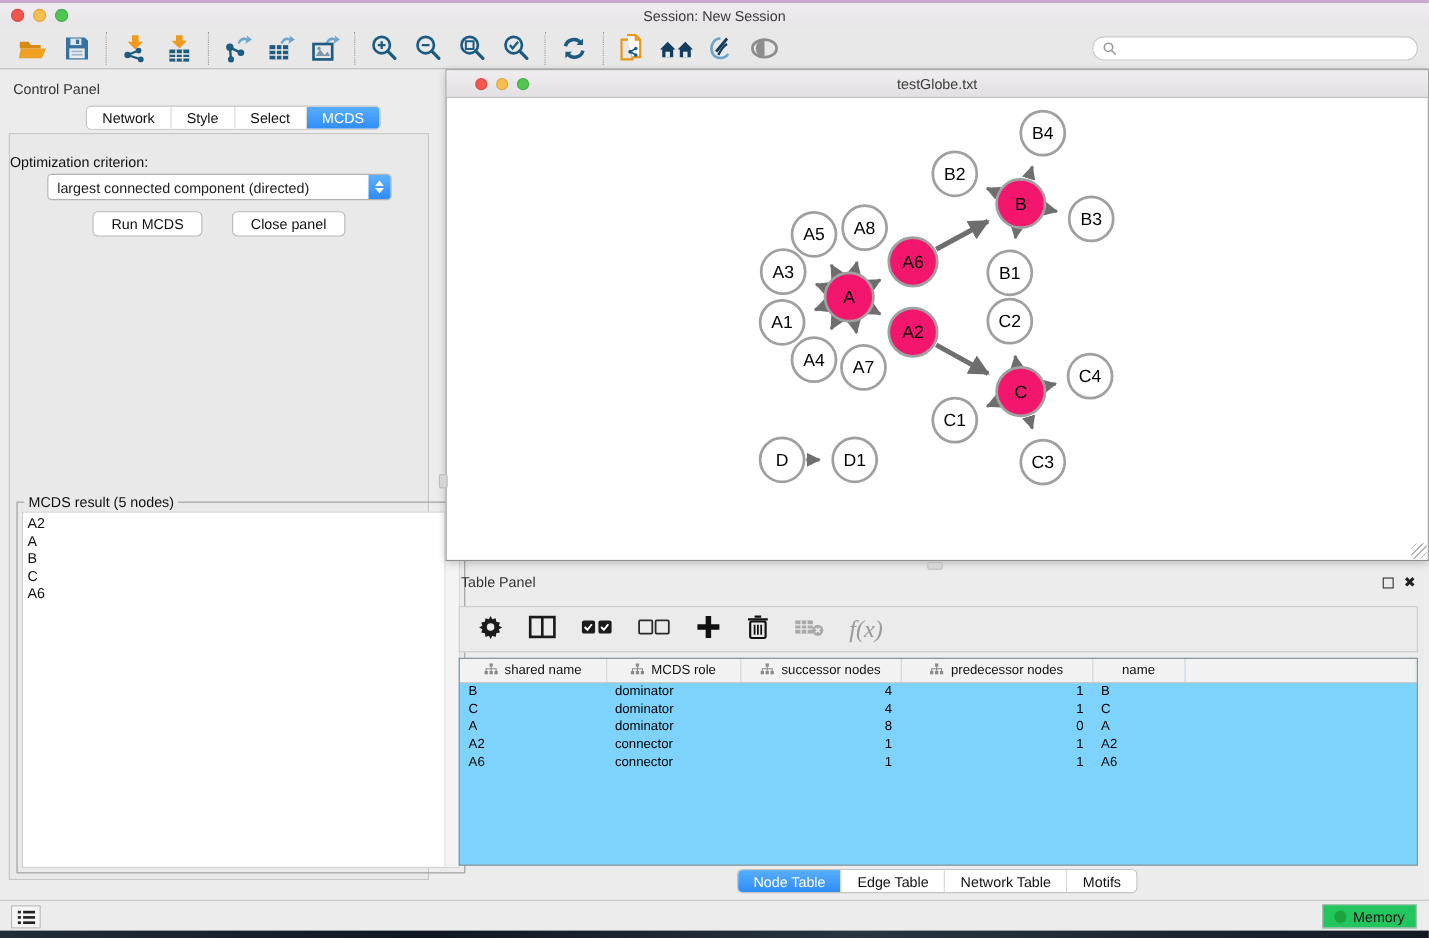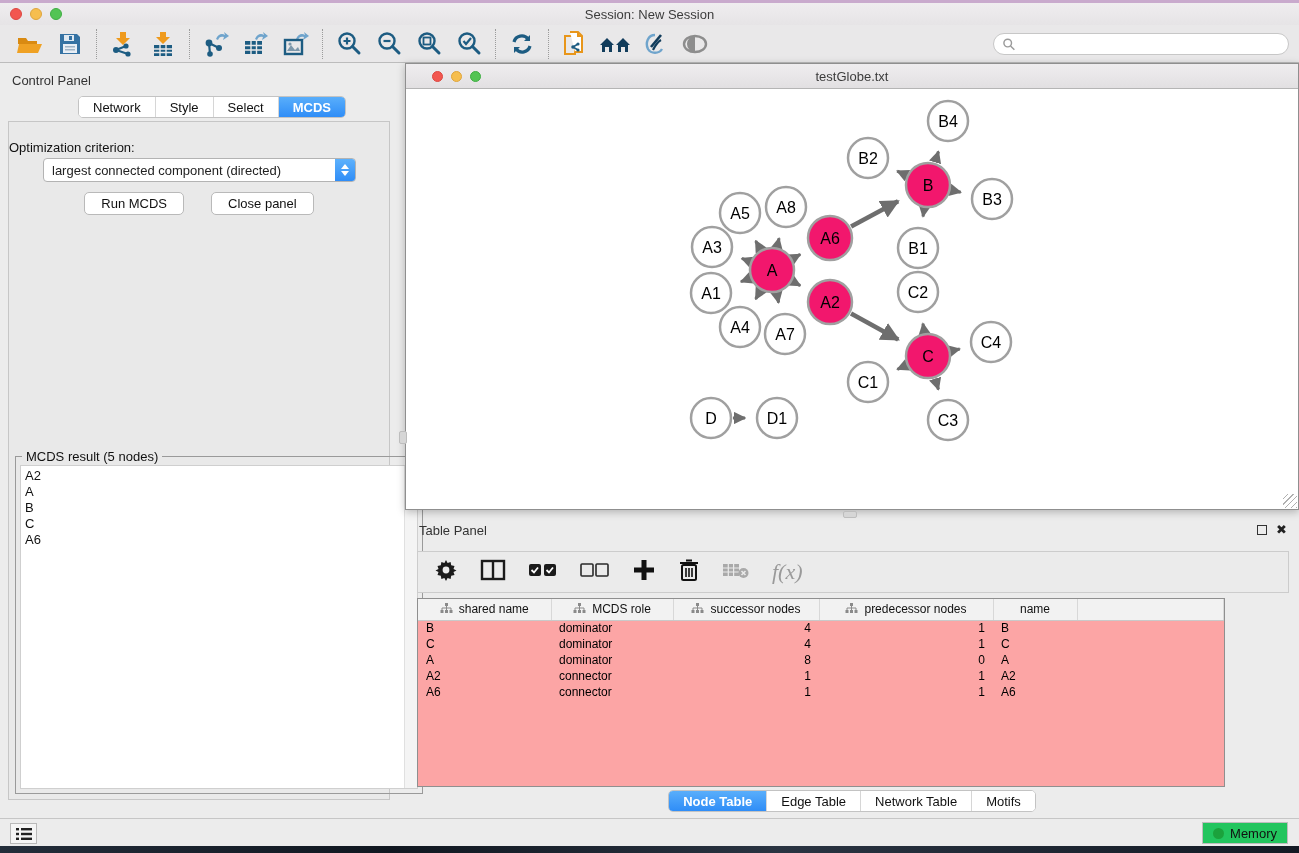--- a/index.html
+++ b/index.html
@@ -25,21 +25,21 @@
   
   .cp-header { position:absolute; left:0; top:68px; width:399px; height:24px; display:flex; align-items:center; }
   .panel-title { font-size:13px; color:#333; margin-left:12px; }
   .win-icons { position:absolute; right:10px; top:2px; display:flex; gap:9px; align-items:center; }
   .float-icon { width:10px; height:10px; border:1.5px solid #333; display:inline-block; }
   .close-icon { font-size:13px; font-weight:bold; color:#222; line-height:10px; }
 
   .segtabs { display:flex; background:#fff; border:1px solid #c3c3c3; border-radius:5px; overflow:hidden; height:22px; }
   .segtabs .seg { padding:0 14px; font-size:13px; display:flex; align-items:center; border-left:1px solid #d6d6d6; color:#111; background:#fff; }
   .segtabs .seg:first-child { border-left:none; }
-  .segtabs .seg.selected { background:linear-gradient(#59aefb,#2f8df7); color:#fff;font-weight:bold; }
+  .segtabs .seg.selected { background:linear-gradient(#59aefb,#2f8df7); color:#fff; }
   #cp-tabs { position:absolute; left:78px; top:96px; }
 
   .cp-body { position:absolute; left:8px; top:121px; width:382px; height:679px; background:#e9e9e9; border:1px solid #c6c6c6; }
   .opt-label { text-align:left; margin-top:18px; font-size:13px; color:#111; }
   .dropdown { position:absolute; left:34px; top:36px; width:313px; height:24px; background:#fff; border:1px solid #b3b3b3; border-radius:4px; display:flex; align-items:center; }
   .dropdown .val { flex:1; font-size:13px; padding-left:8px; white-space:nowrap; overflow:hidden; }
   .stepper { width:20px; height:22px; border-radius:0 3px 3px 0; background:linear-gradient(#5db1fc,#2f8df7); display:flex; flex-direction:column; align-items:center; justify-content:center; gap:2px; }
   .stepper .up { width:0;height:0;border-left:4px solid transparent;border-right:4px solid transparent;border-bottom:5px solid #fff; }
   .stepper .dn { width:0;height:0;border-left:4px solid transparent;border-right:4px solid transparent;border-top:5px solid #fff; }
   .cp-buttons { position:absolute; top:70px; left:0; width:100%; display:flex; justify-content:center; gap:27px; }
@@ -62,21 +62,21 @@
     background:repeating-linear-gradient(135deg, transparent 0 3px, #b0b0b0 3px 4px); }
   .splitter-v { position:absolute; left:399px; top:431px; width:8px; height:13px; background:#d6d6d6; border:1px solid #bdbdbd; border-radius:2px; }
   .splitter-h { position:absolute; left:843px; top:511px; width:14px; height:7px; background:#d6d6d6; border:1px solid #bdbdbd; border-radius:2px; }
 
   
   .tp-header { position:absolute; left:405px; top:521px; width:894px; height:22px; }
   .tp-header .panel-title { margin-left:14px; font-size:13px; }
   .tp-toolbar { position:absolute; left:417px; top:551px; width:872px; height:42px; background:#ebebeb; border:1px solid #cccccc; display:flex; align-items:center; gap:22px; padding-left:16px; }
   .fx { font-family:"Liberation Serif","DejaVu Serif",serif; font-style:italic; font-size:22px; color:#9a9a9a; }
 
-  .tablebox { position:absolute; left:417px; top:598px; width:808px; height:189px; background:#fca5a5; border:1px solid #8f8f8f; overflow:hidden; }
+  .tablebox { position:absolute; left:417px; top:598px; width:872px; height:189px; background:#7dd3fc; border:1px solid #8f8f8f; overflow:hidden; }
   table.nodetable { border-collapse:collapse; width:100%; table-layout:fixed; }
   table.nodetable th { background:#f2f2f2; border-right:1px solid #d8d8d8; border-bottom:1px solid #c9c9c9; font-weight:normal; font-size:12px; height:21px; text-align:center; color:#111; }
   table.nodetable th .hwrap { display:flex; align-items:center; justify-content:center; gap:6px; }
   table.nodetable td { font-size:12px; height:16px; padding:0 8px; color:#000; white-space:nowrap; }
   td.al { text-align:left; } td.ar { text-align:right; }
 
   .tp-tabs { position:absolute; left:405px; top:790px; width:894px; display:flex; justify-content:center; }
 
   
   .statusbar { position:absolute; left:0; top:818px; width:1299px; height:28px; background:#ececec; border-top:1px solid #c6c6c6; }

